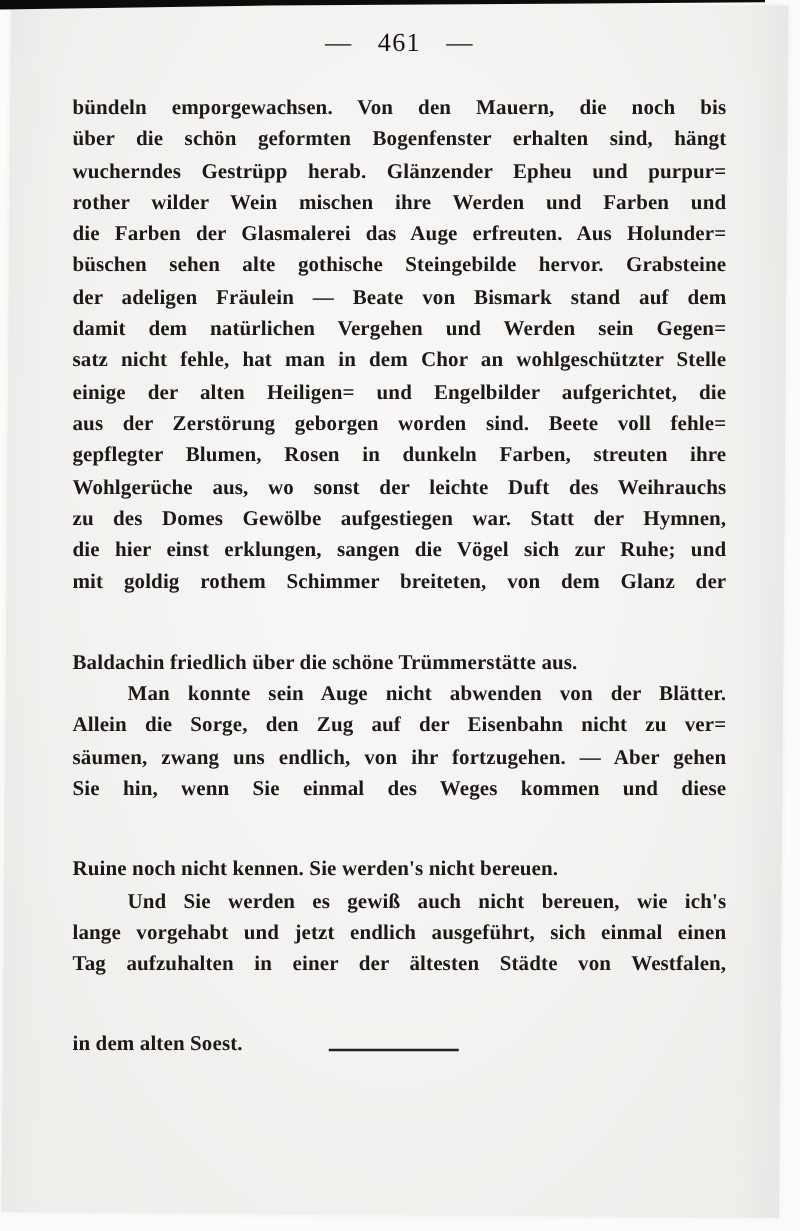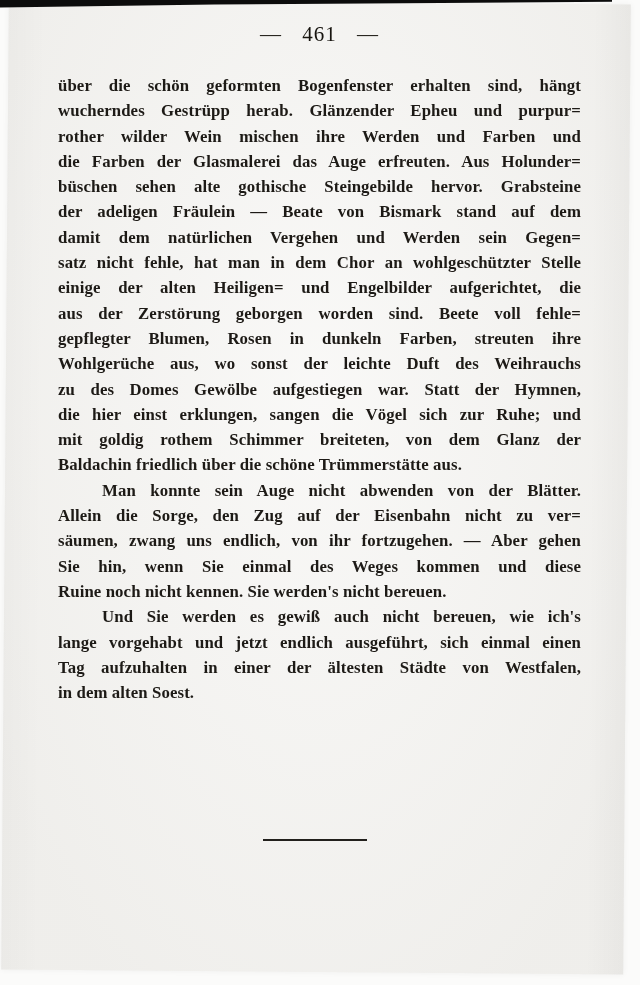--- a/index.html
+++ b/index.html
@@ -37,38 +37,39 @@
   .textblock {
     position:absolute; left:58px; top:73px; width:523px;
     font-size:16.8px; font-weight:700; color:#1d1a16;
     letter-spacing:0.1px;
   }
   .line {
     height:25.3px; line-height:25.3px;
     text-align:justify; text-align-last:justify;
     white-space:normal; overflow:visible;
   }
-  .line.last { text-align-last:left; }
+  .line.last { text-align-last:left;margin-top:39px; }
   .line.indent { text-indent:44px; }
   .divider {
     position:absolute; left:263px; top:839px; width:104px; height:2px;
     background:#22201c;
   }
 </style>
 </head>
 <body>
 
 <div class="screen">
   <div class="paper"></div>
   <div class="scan-edge"></div>
 
   <div class="page-number">— 461 —</div>
 
   <div class="textblock">
 
+    <div class="line">bündeln emporgewachsen.  Von den Mauern, die noch bis</div>
     <div class="line">über die schön geformten Bogenfenster erhalten sind, hängt</div>
     <div class="line">wucherndes Gestrüpp herab.  Glänzender Epheu und purpur=</div>
     <div class="line">rother wilder Wein mischen ihre Werden und Farben und</div>
     <div class="line">die Farben der Glasmalerei das Auge erfreuten. Aus Holunder=</div>
     <div class="line">büschen sehen alte gothische Steingebilde hervor.  Grabsteine</div>
     <div class="line">der adeligen Fräulein — Beate von Bismark stand auf dem</div>
     <div class="line">damit dem natürlichen Vergehen und Werden sein Gegen=</div>
     <div class="line">satz nicht fehle, hat man in dem Chor an wohlgeschützter Stelle</div>
     <div class="line">einige der alten Heiligen= und Engelbilder aufgerichtet, die</div>
     <div class="line">aus der Zerstörung geborgen worden sind.  Beete voll fehle=</div>

